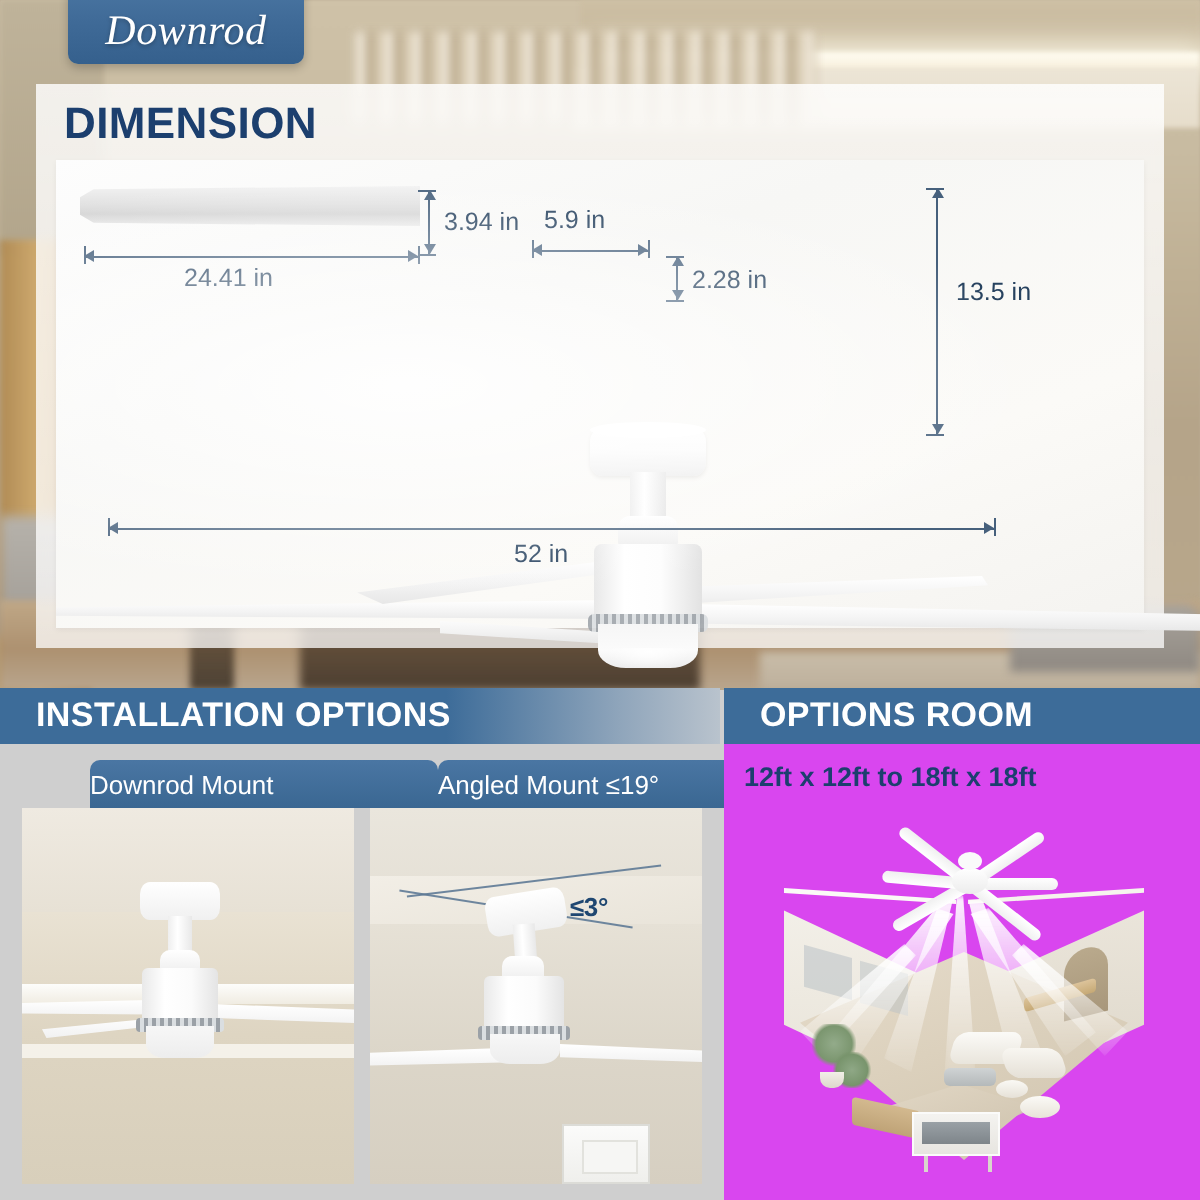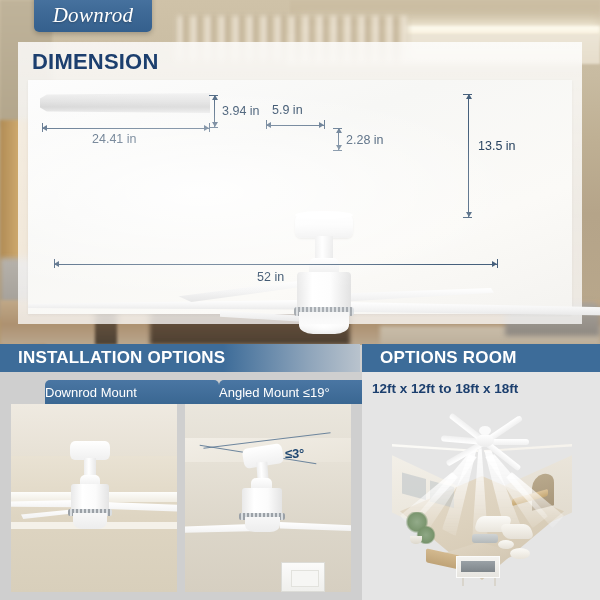--- a/index.html
+++ b/index.html
@@ -232,21 +232,21 @@
   .am-bl1 { position:absolute; left:-50px; top:120px; width:116px; height:10px;
     background:linear-gradient(180deg,#fff,#f1f1f1); clip-path:polygon(0% 42%,100% 0%,100% 72%,0% 100%); }
   .am-bl2 { position:absolute; left:95px; top:118px; width:100px; height:10px;
     background:linear-gradient(180deg,#fff,#f1f1f1); clip-path:polygon(0% 0%,100% 46%,100% 100%,0% 66%); }
   .am-switch { position:absolute; left:96px; top:158px; width:44px; height:30px;
     background:linear-gradient(180deg,#fbfbfa,#efefec); border:1px solid #dcdcd7; }
   .am-switch:after{ content:""; position:absolute; left:9px; top:7px; width:26px; height:15px;
     background:#f6f6f4; border:1px solid #e2e2dd; }
 
   
-  .room-area { position:absolute; left:362px; top:372px; width:238px; height:228px; background:#e5e5e5; }
+  .room-area { position:absolute; left:362px; top:372px; width:238px; height:228px; background:#d946ef; }
   .room-label { position:absolute; left:10px; top:9px; font-size:13.5px; font-weight:bold; color:#1c3f6e; }
   .room-illus { position:absolute; left:0px; top:30px; width:238px; height:198px; }
 
   
   .iso { position:absolute; left:18px; top:18px; width:204px; height:170px; }
   .iso-floor { position:absolute; left:20px; top:56px; width:164px; height:104px;
     background:linear-gradient(160deg,#e6dccb 0%,#dcd1bd 45%,#cfc3ad 100%);
     clip-path:polygon(50% 0%,100% 34%,50% 100%,0% 34%); }
   .iso-wall-l { position:absolute; left:12px; top:22px; width:84px; height:110px;
     background:linear-gradient(180deg,#f4f1ea,#e7e2d7);

